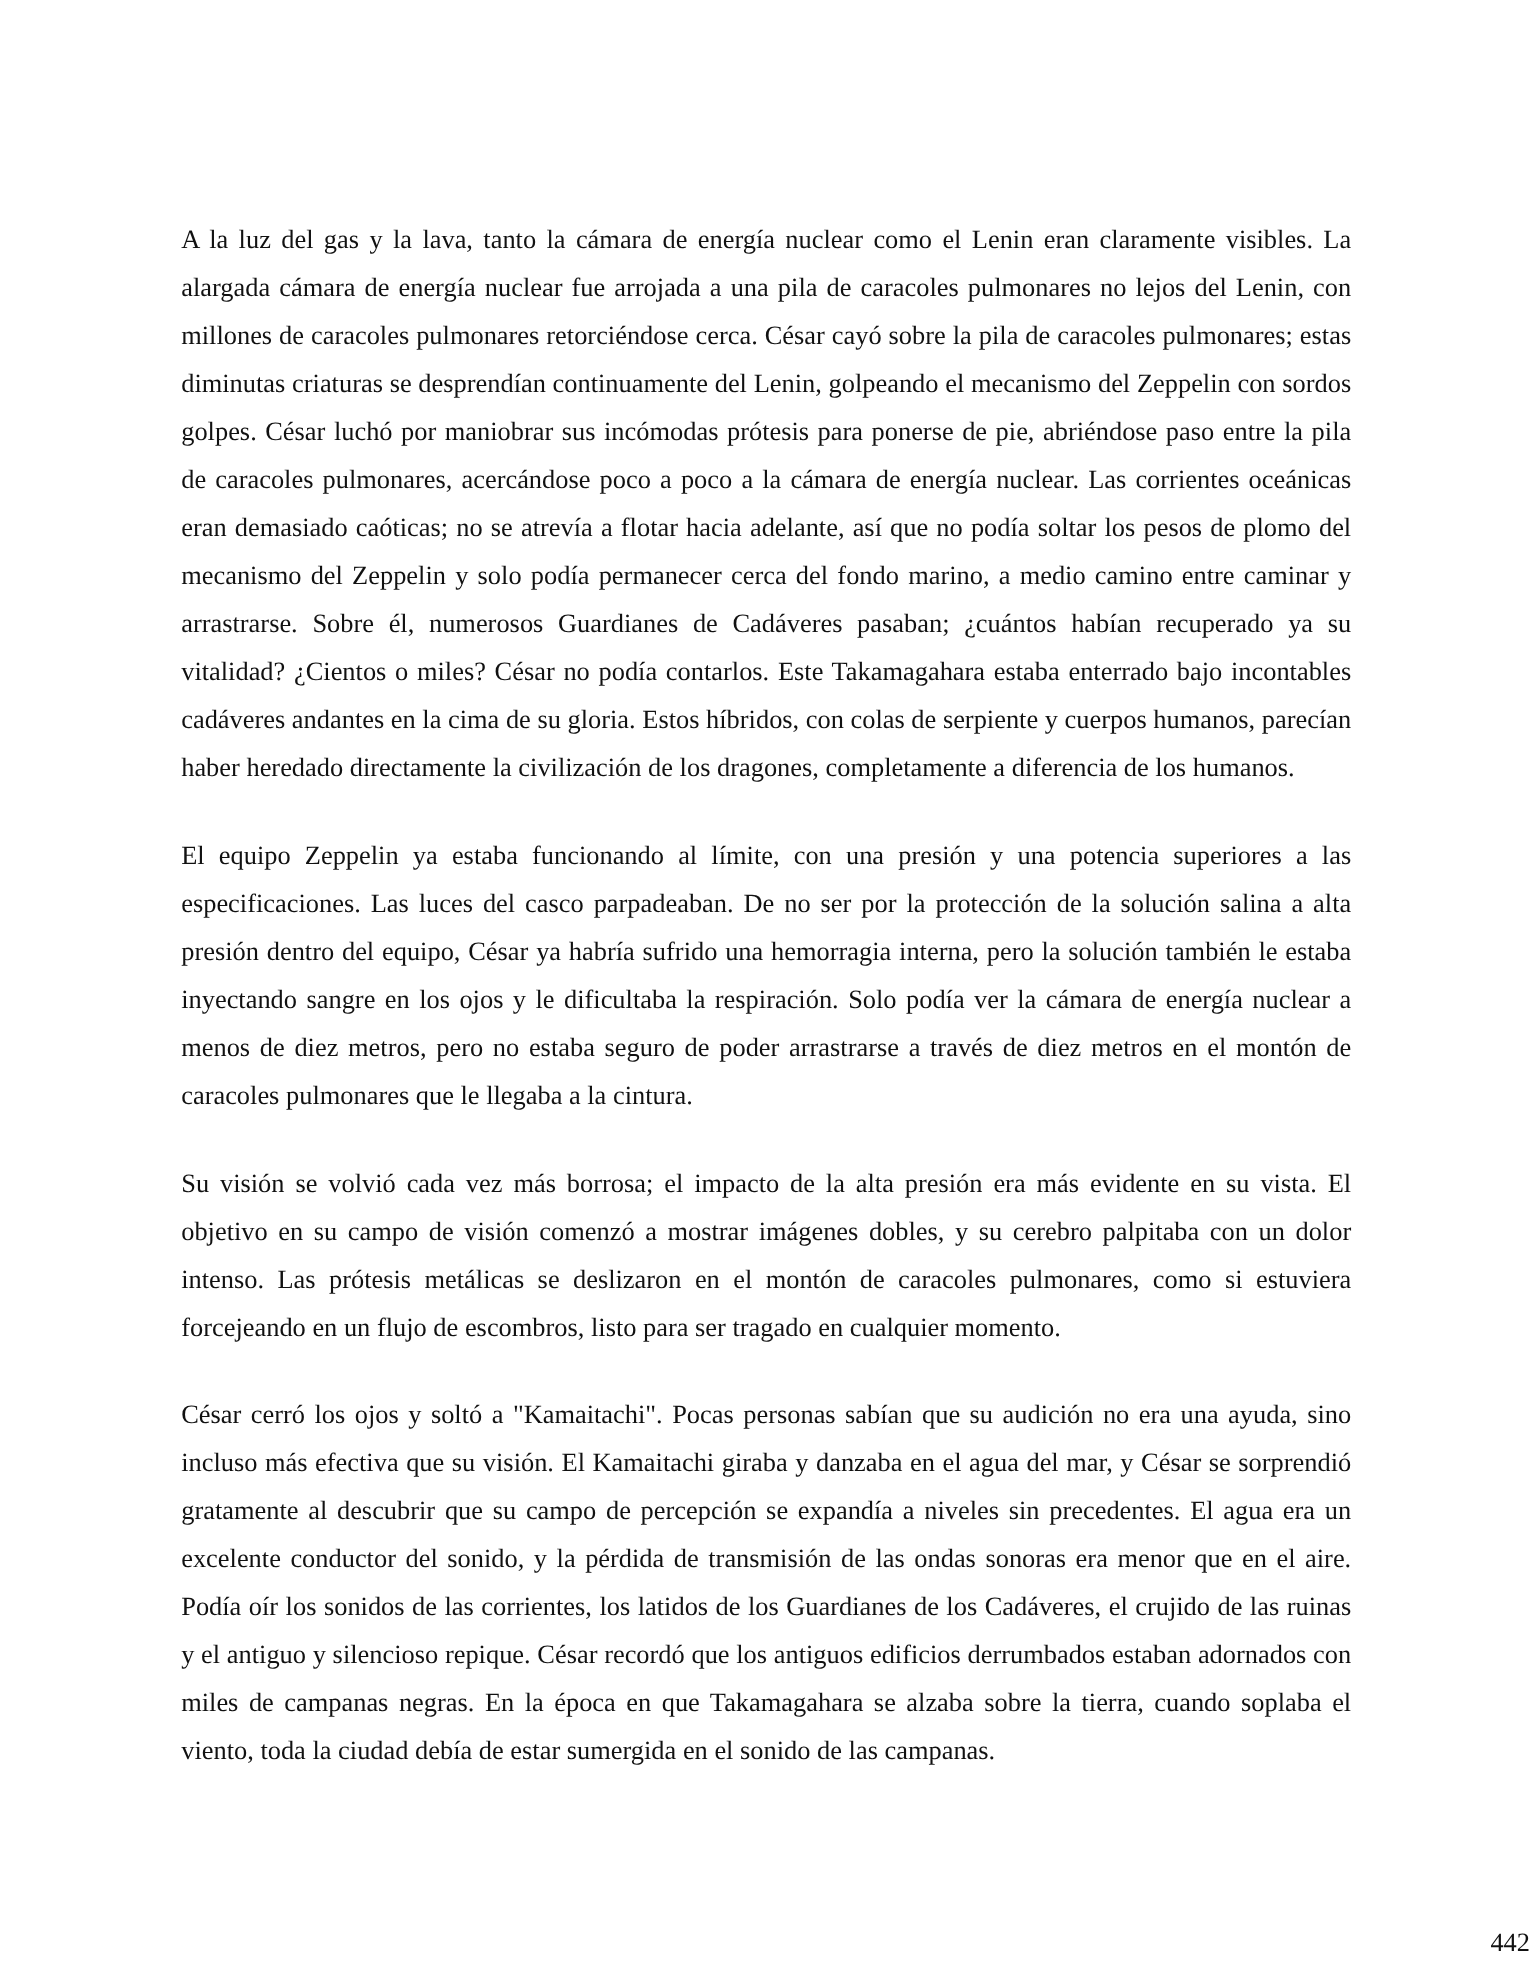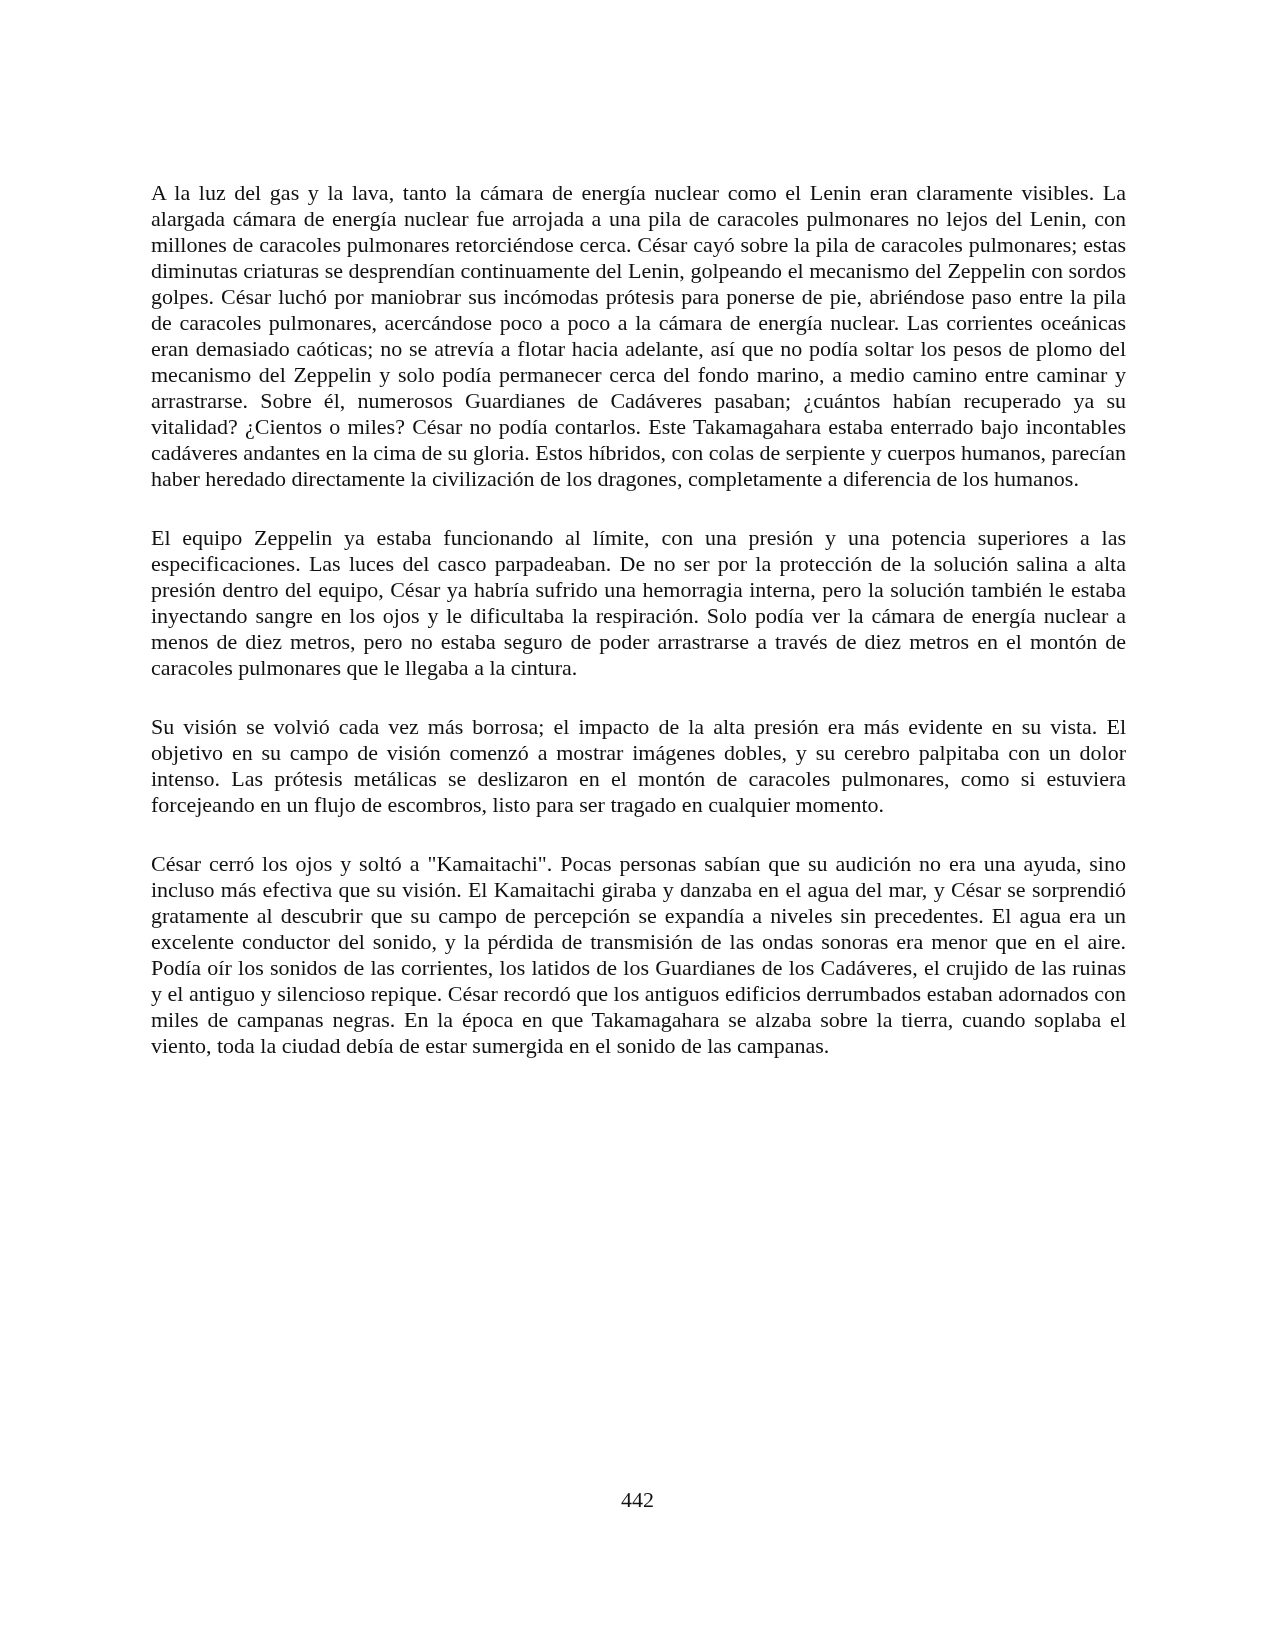--- a/index.html
+++ b/index.html
@@ -17,30 +17,30 @@
     }
     .page-body {
       position: absolute;
       left: 151px;
       top: 180px;
       width: 975px;
     }
     .paragraph {
       margin: 0 0 33px 0;
       font-size: 22px;
-      line-height: 26px;
+      line-height: 40px;
       text-align: justify;
       hyphens: none;
     }
     .page-number {
       position: absolute;
       left: 0;
       width: 1275px;
-      top: 1487px;
-      text-align: center;
+      top: 1606px;
+      text-align: right;
       font-size: 22px;
       line-height: 26px;
     }
   </style>
 </head>
 <body>
 
 <div class="page-body">
   <p class="paragraph">A la luz del gas y la lava, tanto la cámara de energía nuclear como el Lenin eran claramente visibles. La alargada cámara de energía nuclear fue arrojada a una pila de caracoles pulmonares no lejos del Lenin, con millones de caracoles pulmonares retorciéndose cerca. César cayó sobre la pila de caracoles pulmonares; estas diminutas criaturas se desprendían continuamente del Lenin, golpeando el mecanismo del Zeppelin con sordos golpes. César luchó por maniobrar sus incómodas prótesis para ponerse de pie, abriéndose paso entre la pila de caracoles pulmonares, acercándose poco a poco a la cámara de energía nuclear. Las corrientes oceánicas eran demasiado caóticas; no se atrevía a flotar hacia adelante, así que no podía soltar los pesos de plomo del mecanismo del Zeppelin y solo podía permanecer cerca del fondo marino, a medio camino entre caminar y arrastrarse. Sobre él, numerosos Guardianes de Cadáveres pasaban; ¿cuántos habían recuperado ya su vitalidad? ¿Cientos o miles? César no podía contarlos. Este Takamagahara estaba enterrado bajo incontables cadáveres andantes en la cima de su gloria. Estos híbridos, con colas de serpiente y cuerpos humanos, parecían haber heredado directamente la civilización de los dragones, completamente a diferencia de los humanos.</p>
   <p class="paragraph">El equipo Zeppelin ya estaba funcionando al límite, con una presión y una potencia superiores a las especificaciones. Las luces del casco parpadeaban. De no ser por la protección de la solución salina a alta presión dentro del equipo, César ya habría sufrido una hemorragia interna, pero la solución también le estaba inyectando sangre en los ojos y le dificultaba la respiración. Solo podía ver la cámara de energía nuclear a menos de diez metros, pero no estaba seguro de poder arrastrarse a través de diez metros en el montón de caracoles pulmonares que le llegaba a la cintura.</p>

